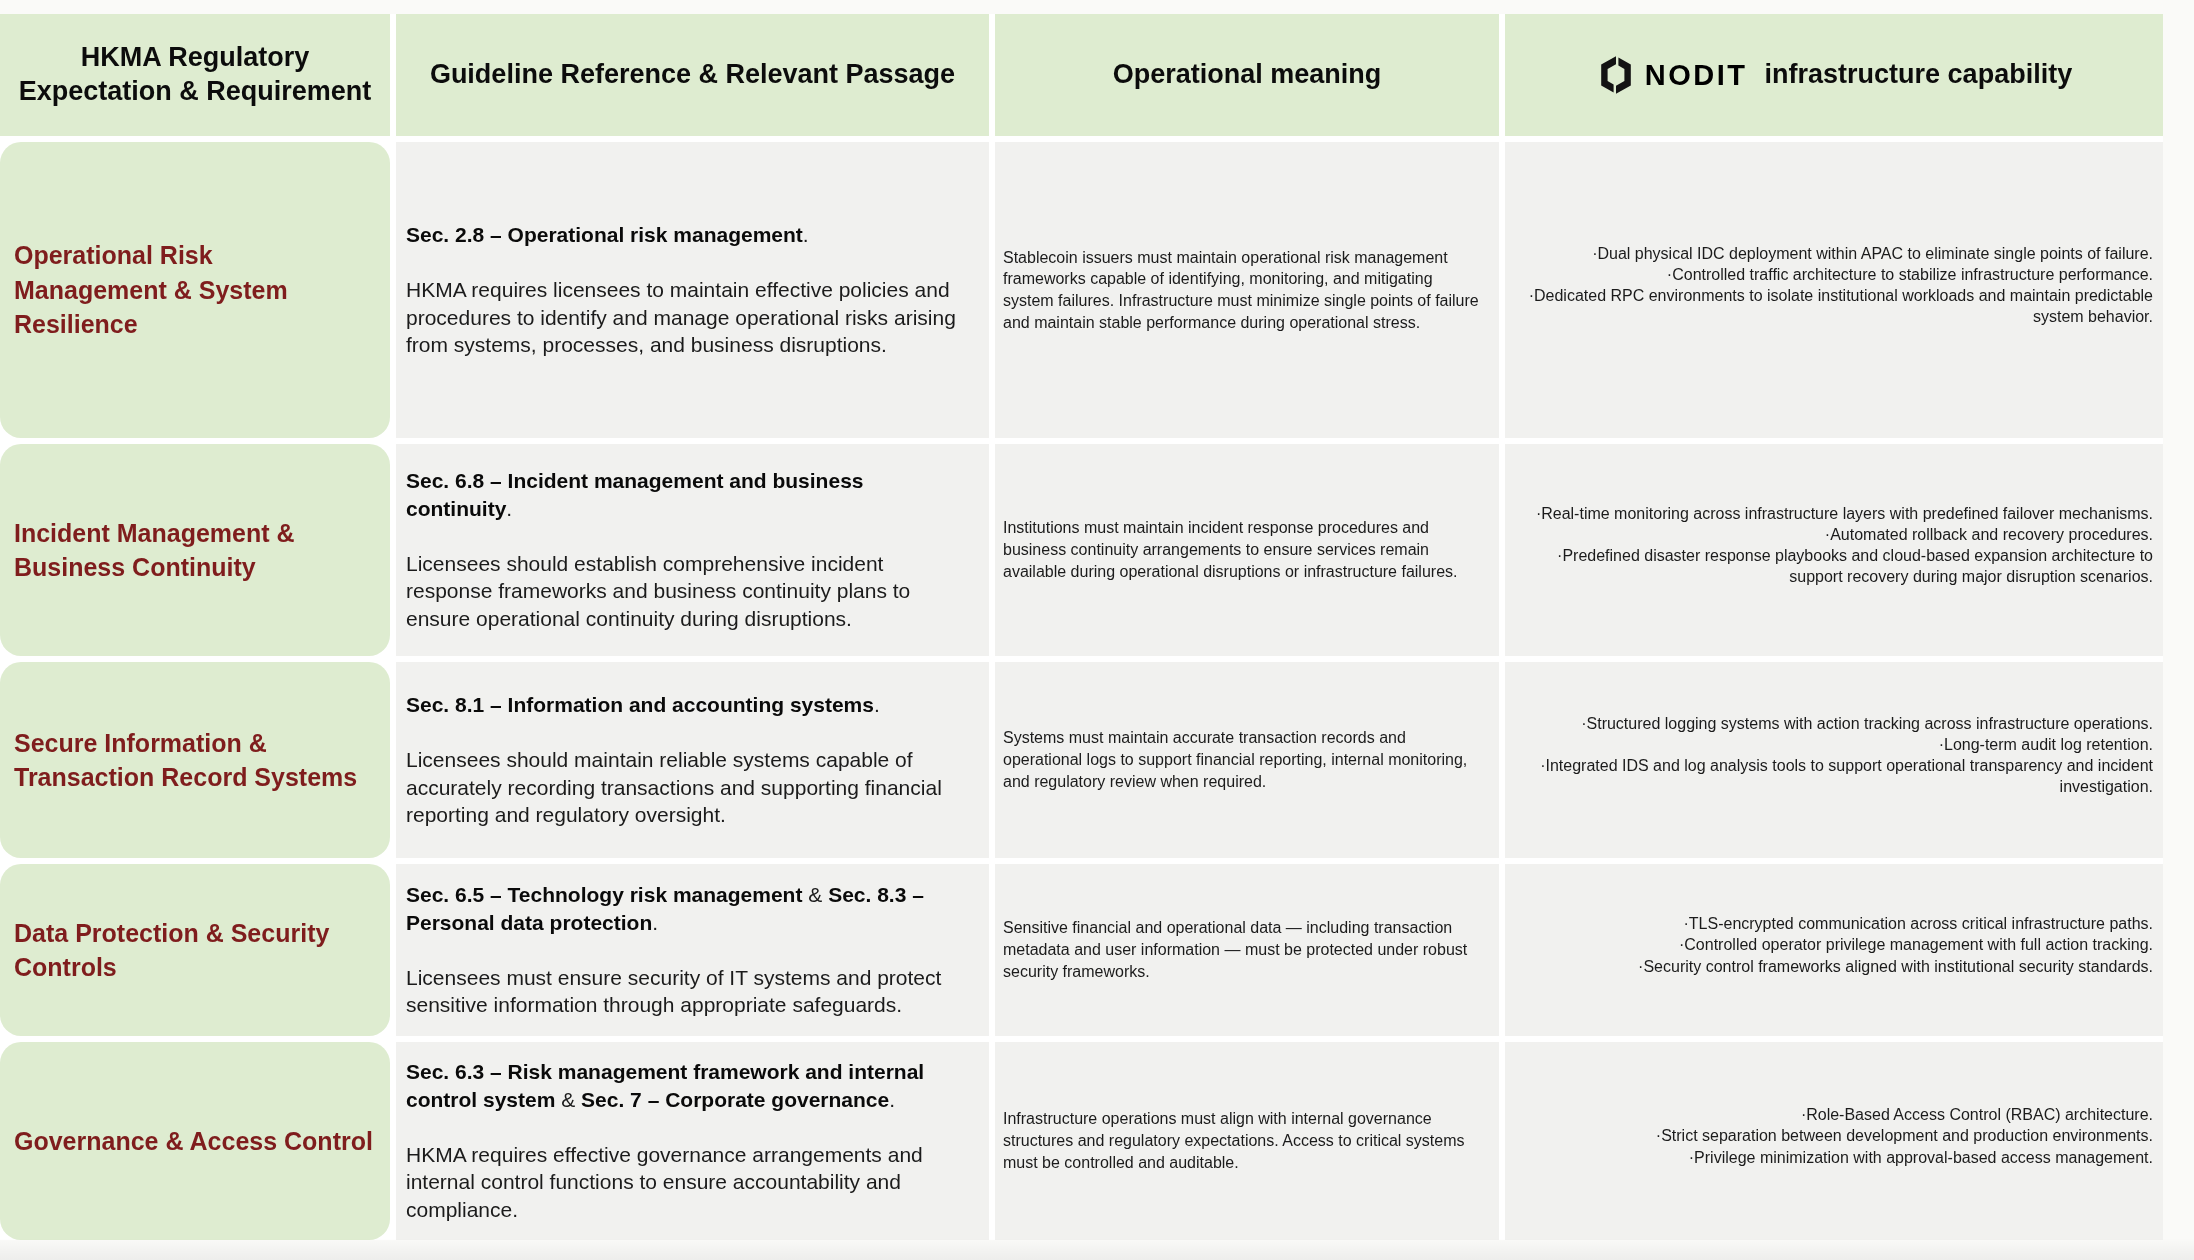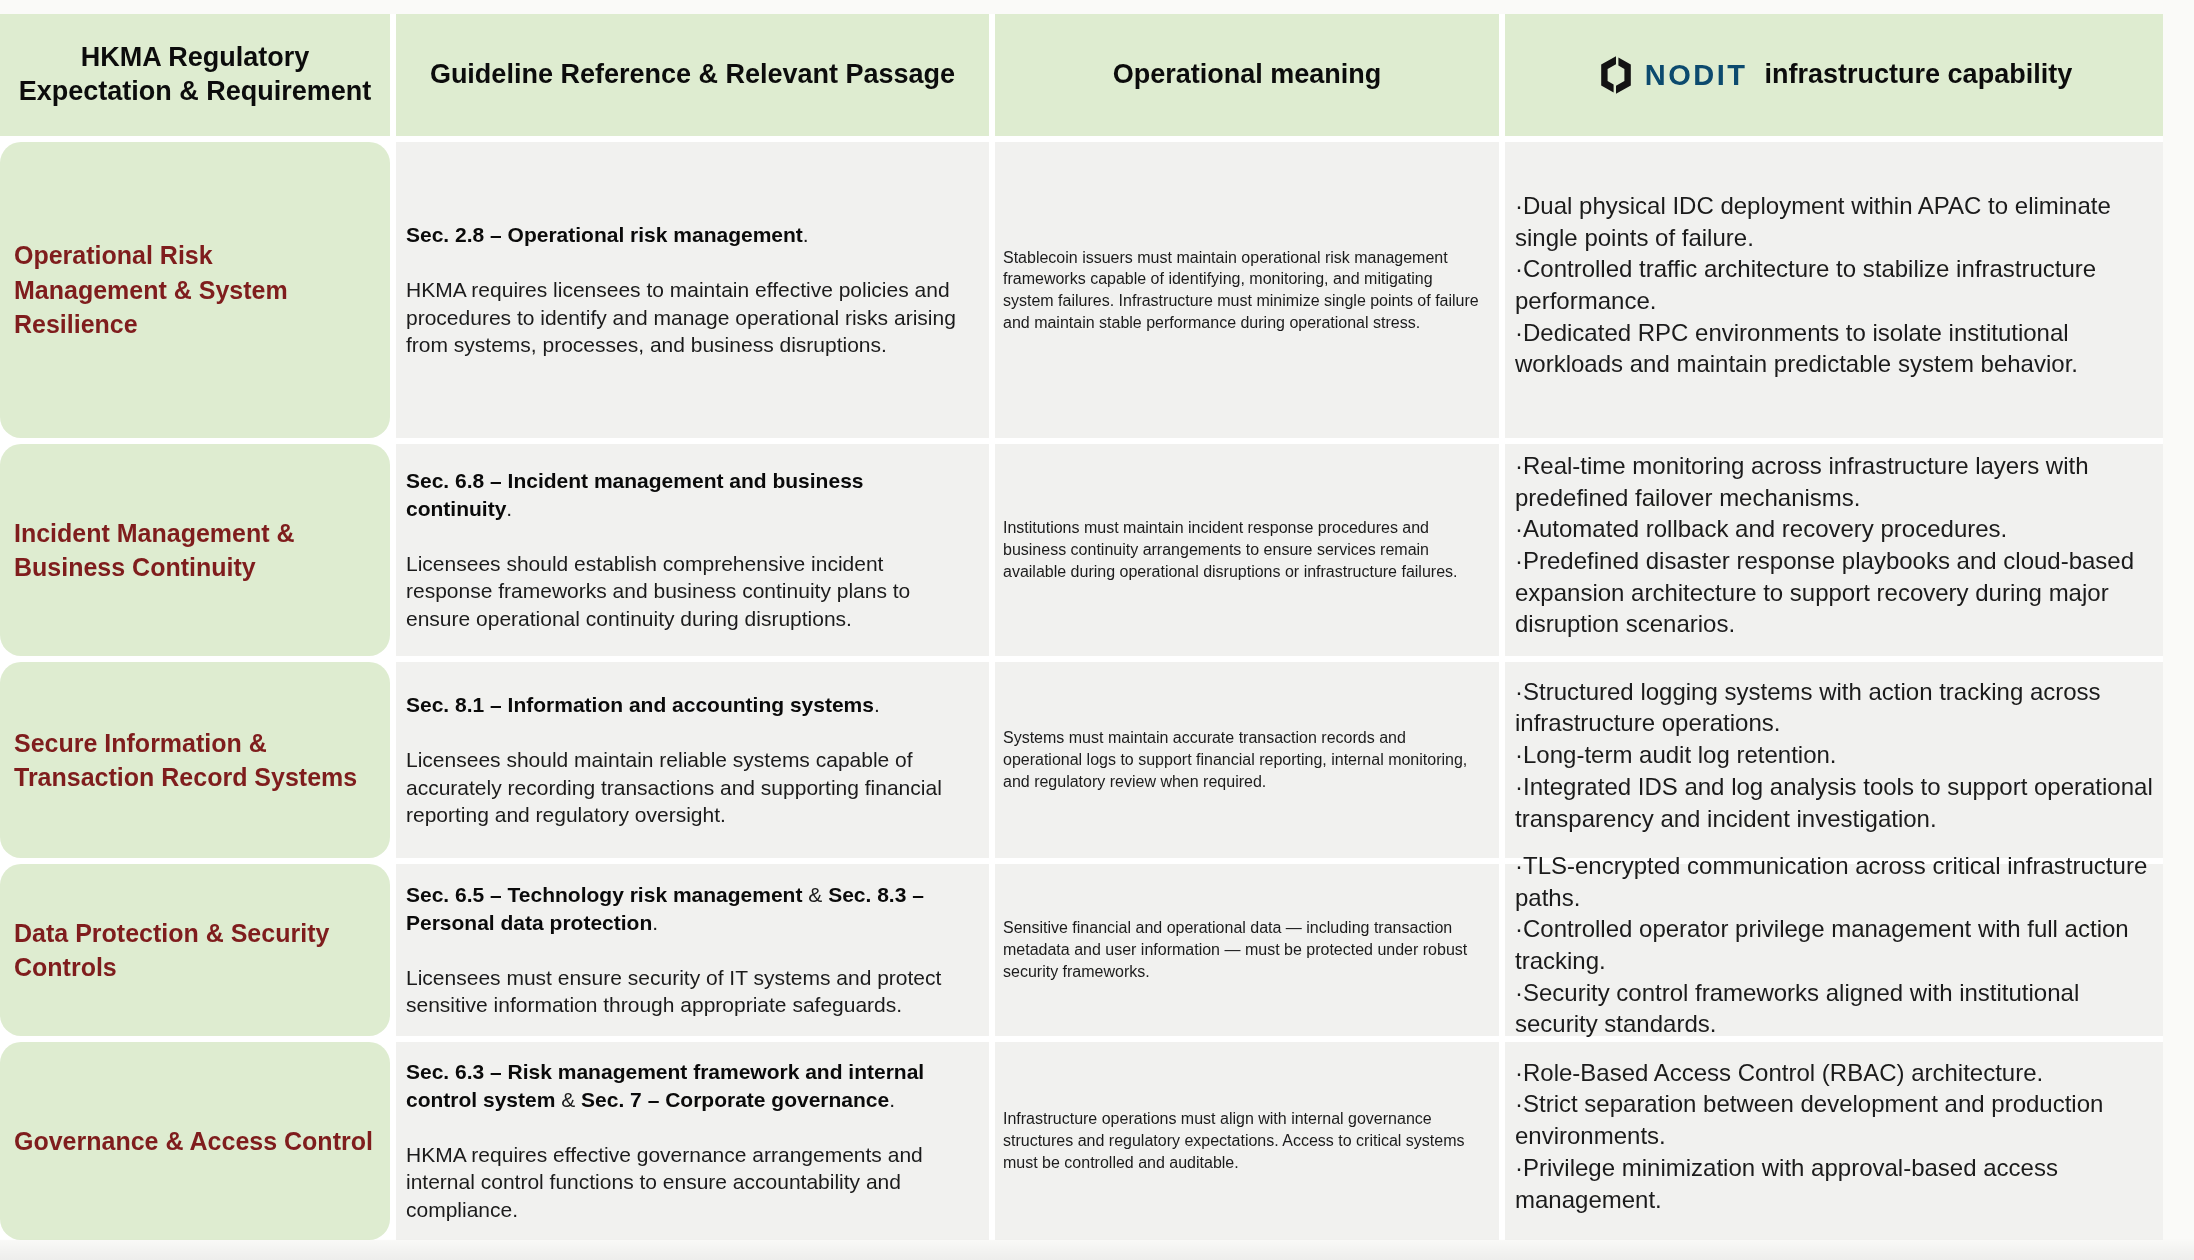--- a/index.html
+++ b/index.html
@@ -50,21 +50,21 @@
     display: flex;
     align-items: center;
     justify-content: center;
     gap: 9px;
   }
   .brand-logo { width: 40px; height: 40px; flex: 0 0 auto; }
   .brand-name {
     font-weight: 700;
     font-size: 29px;
     letter-spacing: 2.5px;
-    color: #0c4a6e;
+    color: #000000;
   }
   .brand-rest { margin-left: 8px; }
 
   
   .req {
     padding: 10px 12px 10px 14px;
     font-weight: 700;
     font-size: 25px;
     line-height: 1.38;
     color: #7f1d1d;
@@ -74,21 +74,21 @@
 
   
   .guide { padding: 12px 14px 12px 10px; font-size: 21px; line-height: 1.33; }
   .guide .ref b { font-weight: 700; color: #0a0a0a; }
   .guide .passage { margin-top: 27px; }
 
   
   .meaning { padding: 12px 12px 12px 8px; font-size: 16px; line-height: 1.36; }
 
   
-  .caps { padding: 10px 10px 20px 10px; font-size: 24px; line-height: 1.32; }
+  .caps { padding: 10px 10px 20px 10px; font-size: 16px; line-height: 1.32; text-align: right; }
   .caps .bullet::before { content: "\00B7 "; }
 </style>
 </head>
 <body>
 
 <div class="table">
 
   <div class="cell hdr">
     <div class="pre">HKMA Regulatory
 Expectation &amp; Requirement</div>

